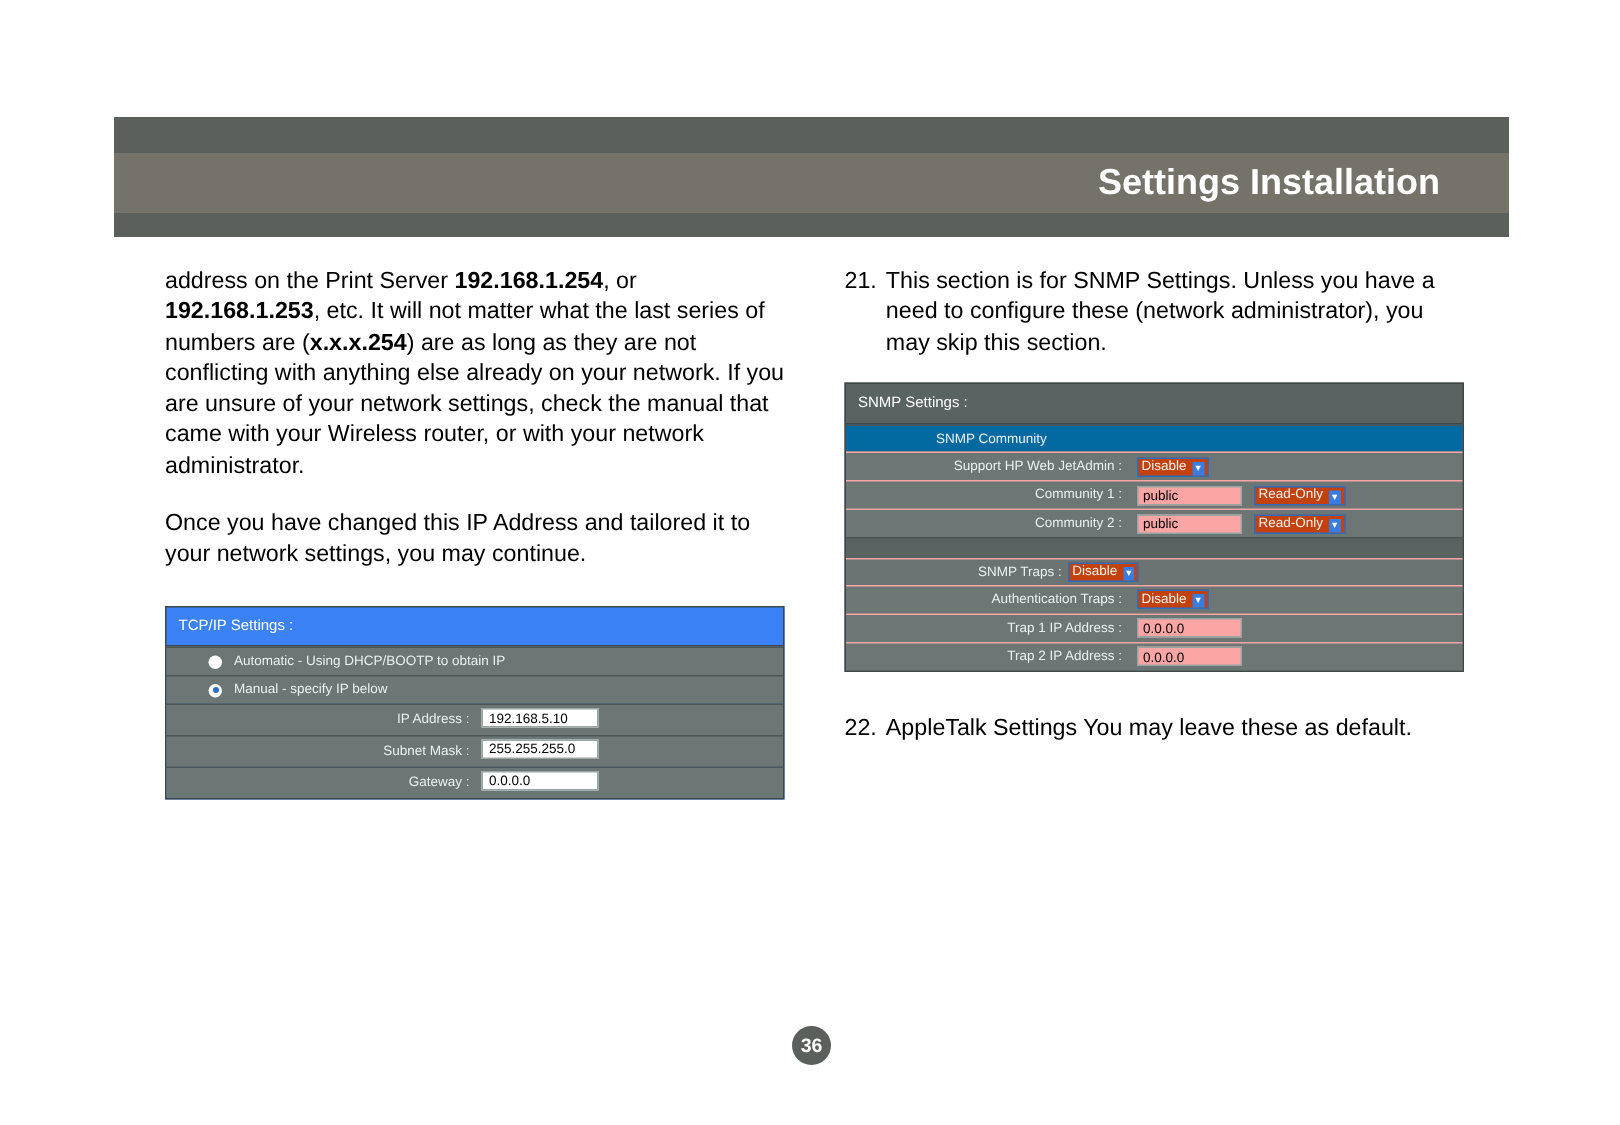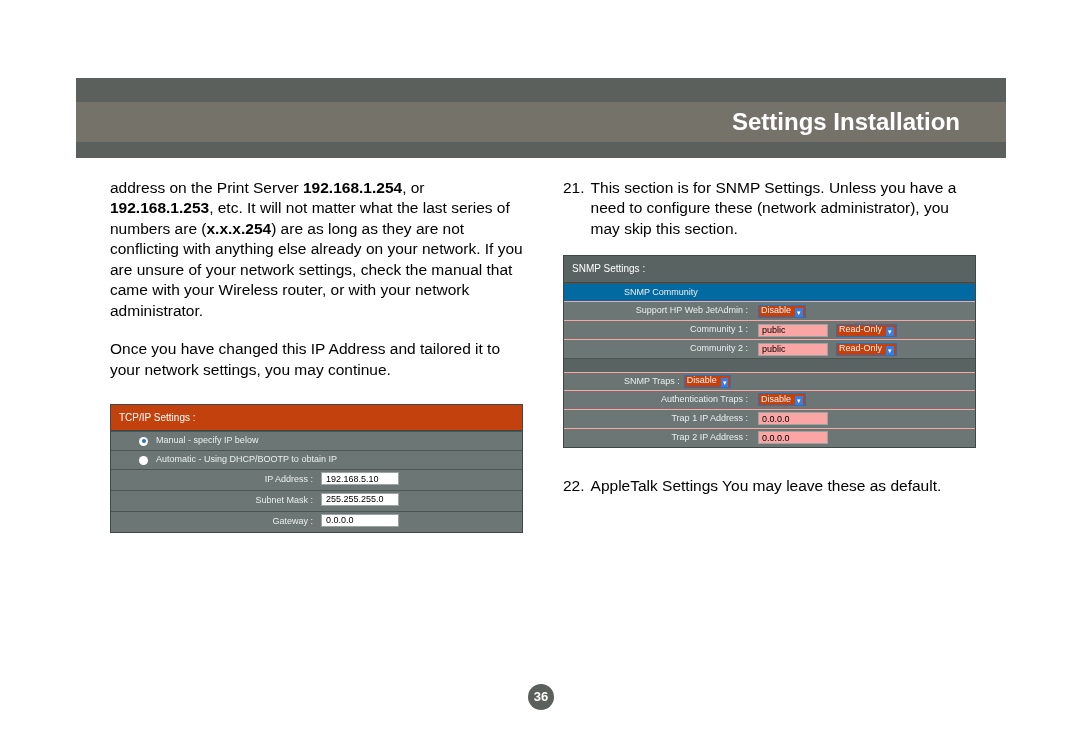--- a/index.html
+++ b/index.html
@@ -51,21 +51,21 @@
   .col {
     flex: 1;
     font-size: 15.5px;
     color: #000;
     line-height: 1.32;
   }
   .col p { margin-bottom: 18px; }
   .bold { font-weight: bold; }
   .tcpip-panel {
     margin-top: 24px;
-    background: #c2410c;
+    background: #3b82f6;
     border: 1px solid #3d4847;
     font-size: 9px;
     color: #e9f0ef;
     width: 100%;
   }
   .panel-title {
     padding: 6px 8px 6px 8px;
     font-size: 10px;
     color: #fff;
     border-bottom: 1px solid #3d4847;
@@ -183,28 +183,28 @@
 
       <div class="col">
         <p>
           <span>address on the Print Server </span><span class="bold">192.168.1.254</span><span>, or </span><span class="bold">192.168.1.253</span><span>, etc. It will not matter what the last series of numbers are (</span><span class="bold">x.x.x.254</span><span>) are as long as they are not conflicting with anything else already on your network. If you are unsure of your network settings, check the manual that came with your Wireless router, or with your network administrator.</span>
         </p>
         <p>Once you have changed this IP Address and tailored it to your network settings, you may continue.</p>
 
         <div class="tcpip-panel">
           <div class="panel-title">TCP/IP Settings :</div>
           <div class="tcpip-row">
+            <span class="radio"></span>
+            <span>Automatic - Using DHCP/BOOTP to obtain IP</span>
+          </div>
+          <div class="tcpip-row">
             <span class="radio">
                 <span class="dot"></span>
               </span>
             <span>Manual - specify IP below</span>
-          </div>
-          <div class="tcpip-row">
-            <span class="radio"></span>
-            <span>Automatic - Using DHCP/BOOTP to obtain IP</span>
           </div>
           <div class="tcpip-field">
             <div class="tcpip-label">IP Address :</div>
             <div class="tcpip-val"><input value="192.168.5.10" style=""></div>
           </div>
           <div class="tcpip-field">
             <div class="tcpip-label">Subnet Mask :</div>
             <div class="tcpip-val"><input value="255.255.255.0" style=""></div>
           </div>
           <div class="tcpip-field">
@@ -246,21 +246,21 @@
             <div class="snmp-label">Community 2 :</div>
             <div class="snmp-cell">
               <input class="txt-in" value="public" style="">
               <span class="sel">
                   <span>Read-Only</span>
                   <span class="arrow">▾</span>
                 </span>
             </div>
           </div>
           <div class="gap-row"></div>
-          <div class="snmp-row" style="padding-left:60px;background:#6a7472">
+          <div class="snmp-row" style="padding-left:88px;background:#6a7472">
             <span>SNMP Traps :</span>
             <div class="snmp-cell">
               <span class="sel">
                   <span>Disable</span>
                   <span class="arrow">▾</span>
                 </span>
             </div>
           </div>
           <div class="snmp-row">
             <div class="snmp-label">Authentication Traps :</div>

